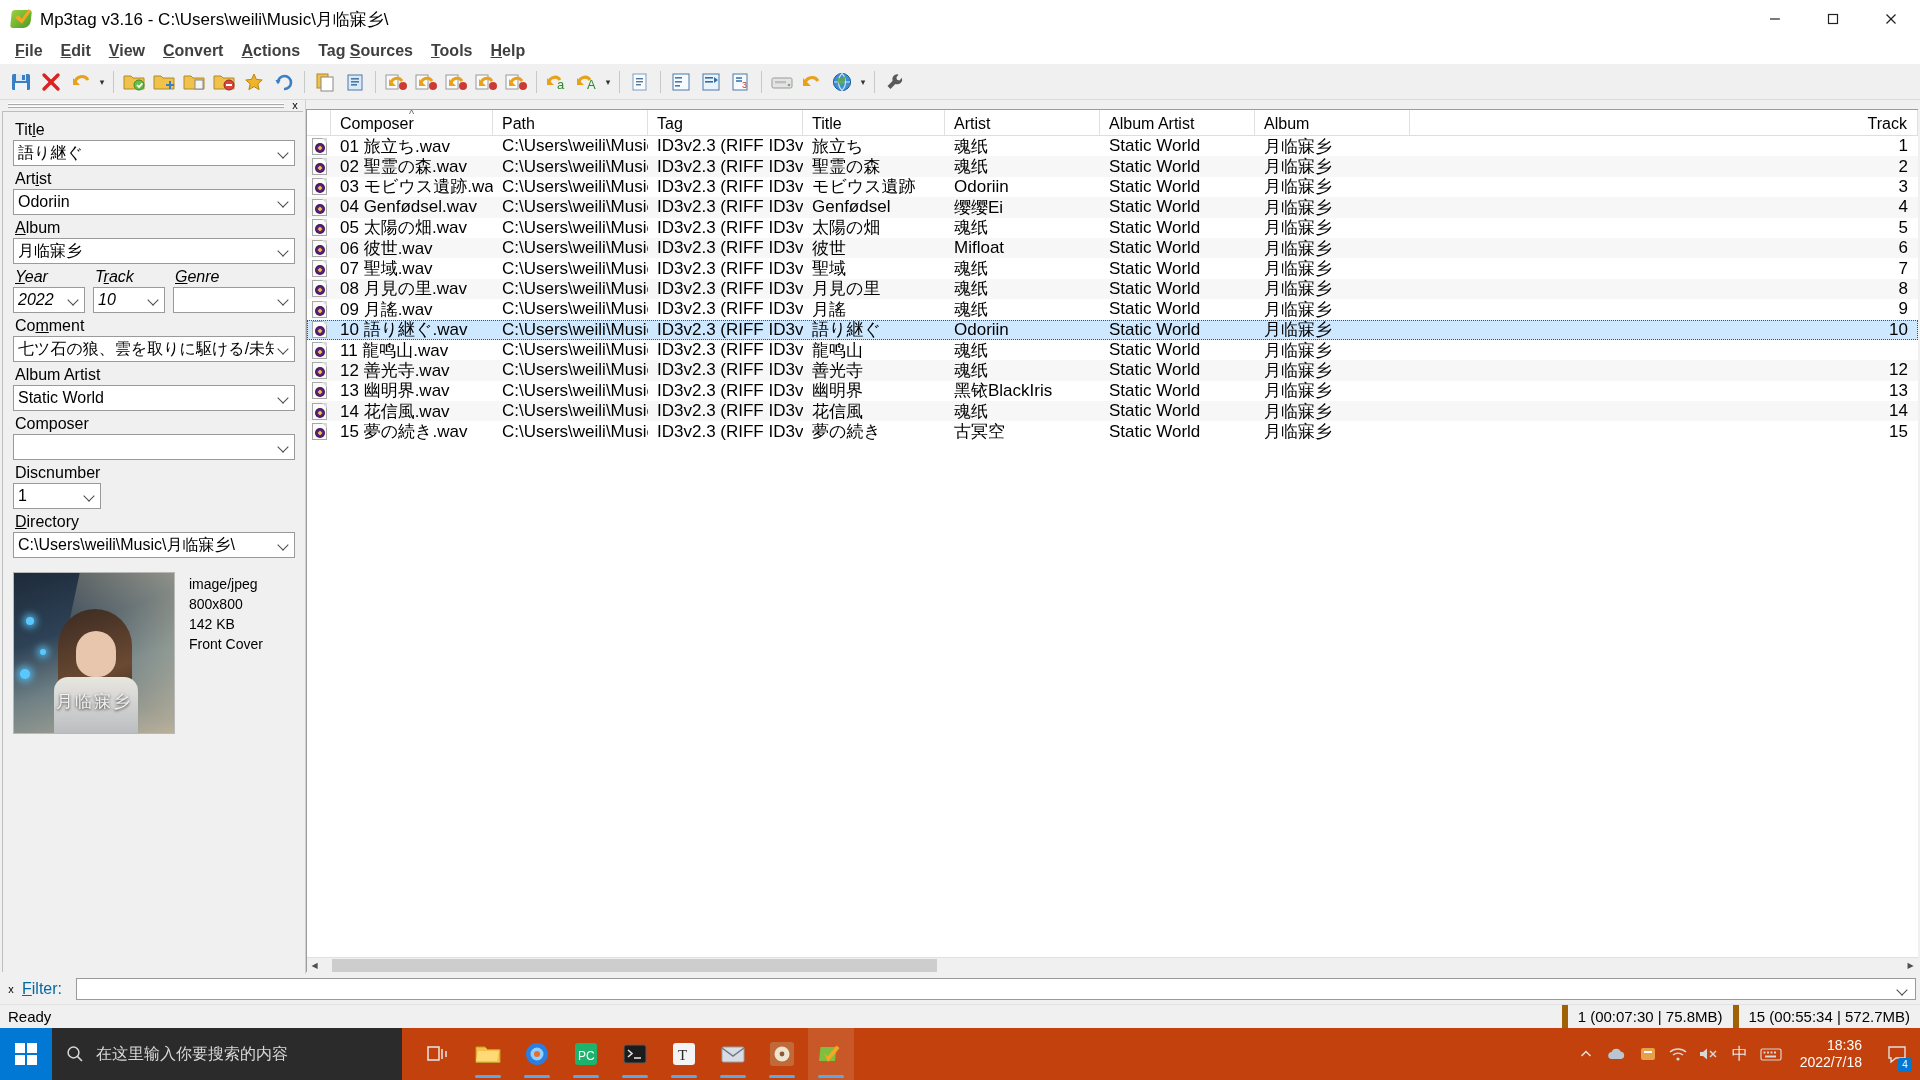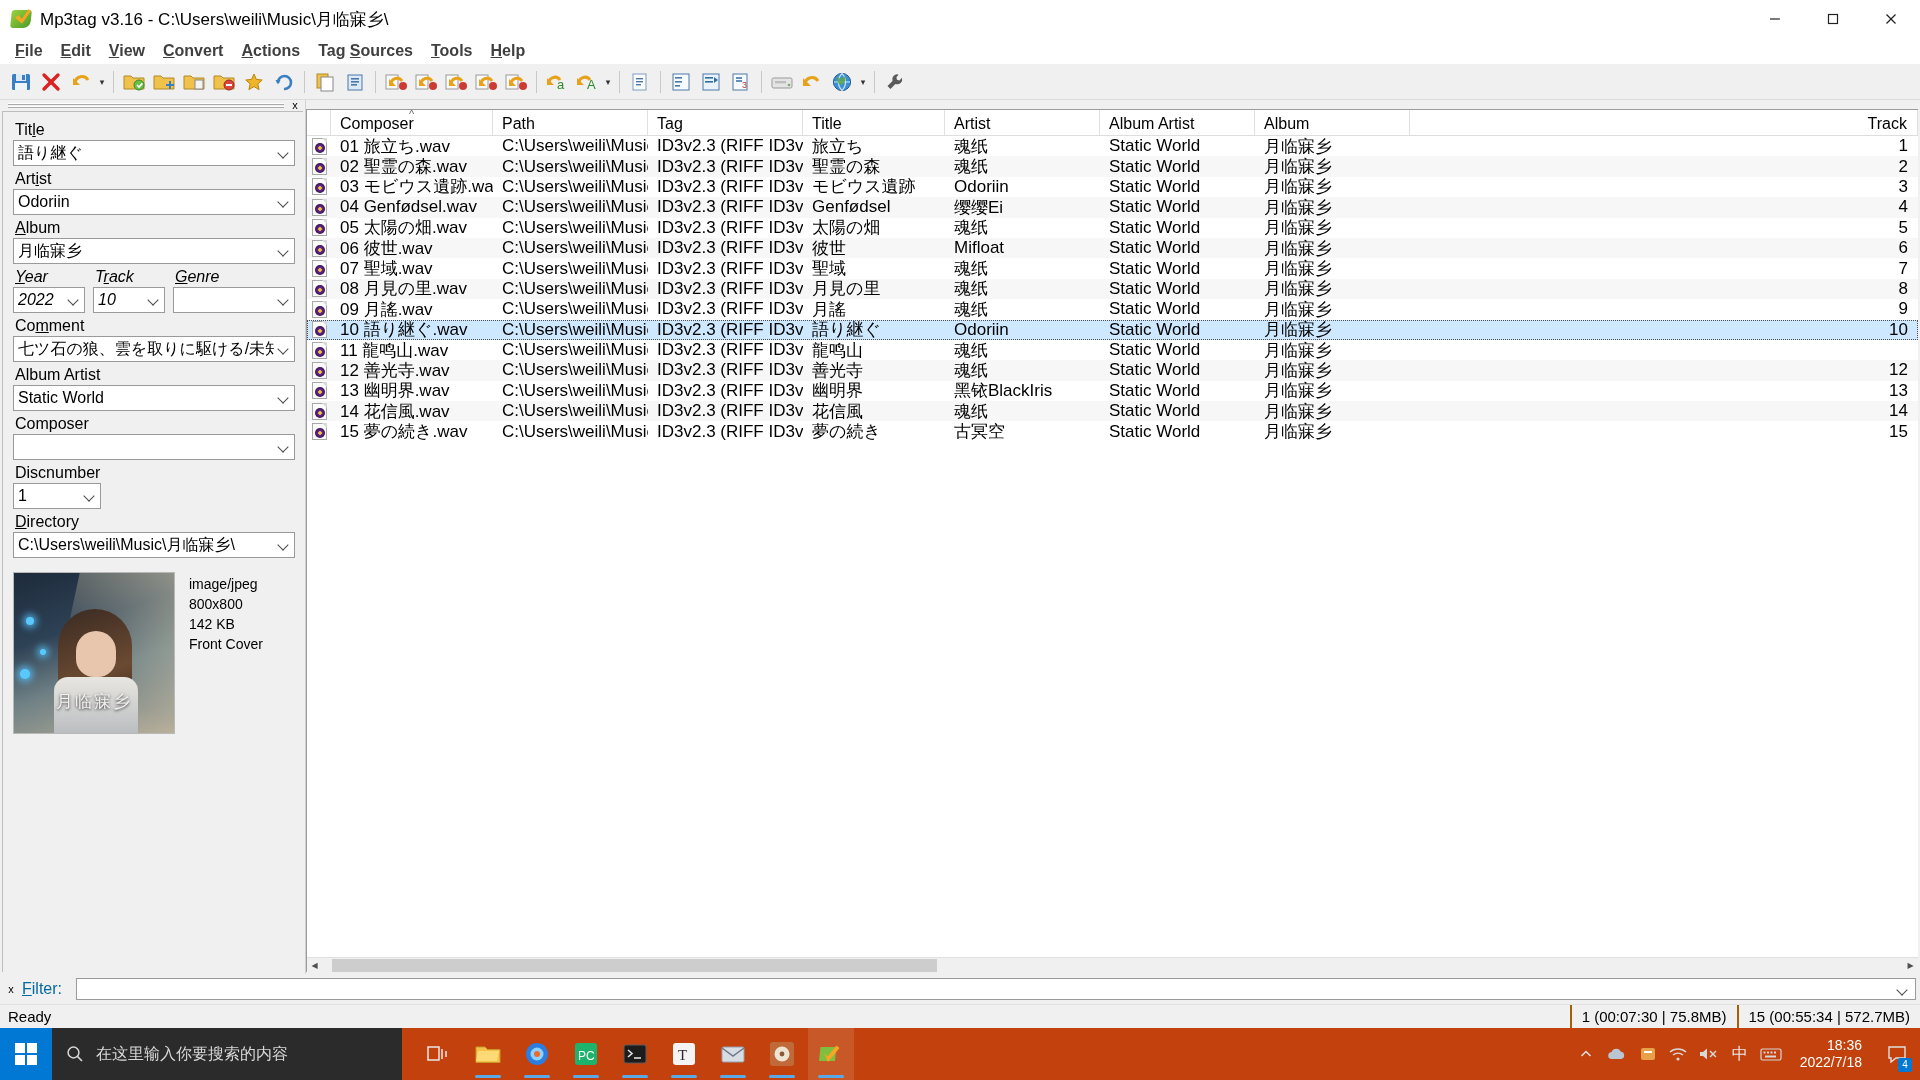--- a/index.html
+++ b/index.html
@@ -428,21 +428,21 @@
     flex: 0 0 24px;
     background: #f0f0f0;
     display: flex;
     align-items: center;
     font-size: 15px;
     color: #000;
     border-top: 1px solid #e2e2e2;
   }
   .statusbar .s-ready { padding-left: 8px; flex: 1 1 auto; }
   .statusbar .s-cell {
-    border-left: 2px solid #a16207;
+    border-left: 6px solid #a16207;
     height: 100%;
     display: flex; align-items: center;
     padding: 0 10px;
     white-space: nowrap;
   }
 
   
   .taskbar {
     height: 52px;
     flex: 0 0 52px;

